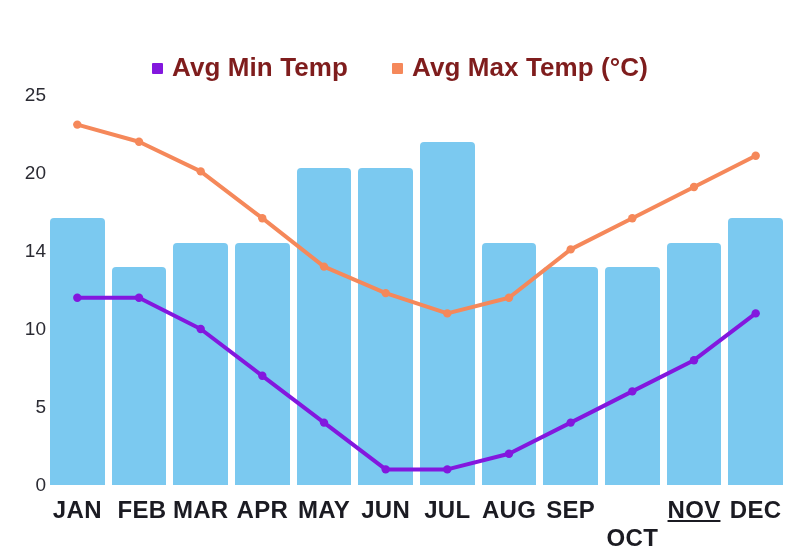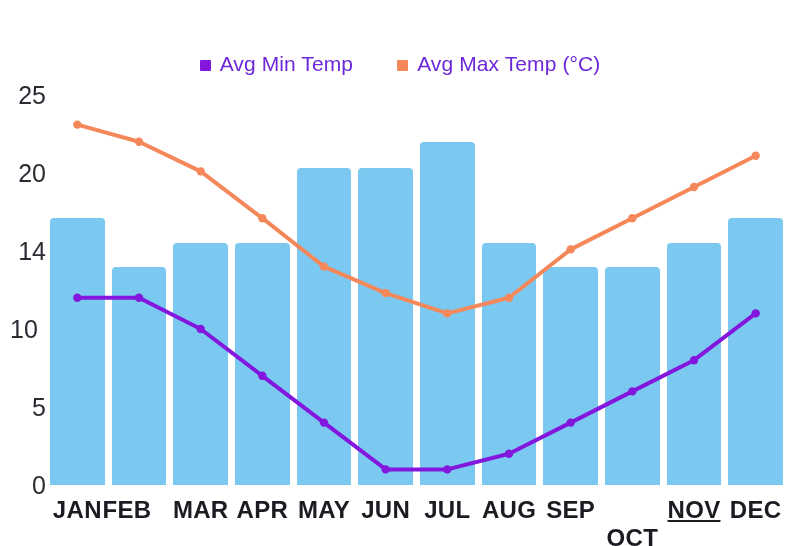--- a/index.html
+++ b/index.html
@@ -43,24 +43,25 @@
   }
   .legend-swatch {
     width: 11px;
     height: 11px;
     display: inline-block;
     border-radius: 1px;
     position: relative;
     top: 1px;
   }
   .legend-label {
-    font-size: 21px;
-    color: #6d28d9;
+    font-size: 26px;
+    color: #7f1d1d;
     letter-spacing: 0.1px;
     white-space: nowrap;
+    font-weight: bold;
   }
 
   
   .plot {
     position: absolute;
     left: 0;
     top: 0;
     width: 800px;
     height: 546px;
   }
@@ -69,21 +70,21 @@
     left: 0;
     top: 0;
     width: 46px;
     height: 546px;
   }
   .y-tick {
     position: absolute;
     right: 0;
     width: 44px;
     text-align: right;
-    font-size: 25px;
+    font-size: 19px;
     color: #2b2b33;
     transform: translateY(-50%);
     white-space: nowrap;
   }
 
   .bars, .lines, .x-axis {
     position: absolute;
     left: 0;
     top: 0;
     width: 800px;
@@ -129,21 +130,21 @@
         <span class="legend-label">Avg Max Temp (°C)</span>
       </div>
     </div>
   </div>
 
   <div class="plot">
     <div class="y-axis">
         <div class="y-tick" style="top: 95px;">25</div>
         <div class="y-tick" style="top: 173px;">20</div>
         <div class="y-tick" style="top: 251px;">14</div>
-        <div class="y-tick" style="top: 329px; text-align: center;">10</div>
+        <div class="y-tick" style="top: 329px;">10</div>
         <div class="y-tick" style="top: 407px;">5</div>
         <div class="y-tick" style="top: 485px;">0</div>
       </div>
     <div class="bars">
         <div class="bar" title="Rain (mm): 17.1" style="left: 50px; width: 54.6667px; top: 218.24px; height: 266.76px; background: rgb(123, 201, 240);"></div>
         <div class="bar" title="Rain (mm): 14" style="left: 111.667px; width: 54.6667px; top: 266.6px; height: 218.4px; background: rgb(123, 201, 240);"></div>
         <div class="bar" title="Rain (mm): 15.5" style="left: 173.333px; width: 54.6667px; top: 243.2px; height: 241.8px; background: rgb(123, 201, 240);"></div>
         <div class="bar" title="Rain (mm): 15.5" style="left: 235px; width: 54.6667px; top: 243.2px; height: 241.8px; background: rgb(123, 201, 240);"></div>
         <div class="bar" title="Rain (mm): 20.3" style="left: 296.667px; width: 54.6667px; top: 168.32px; height: 316.68px; background: rgb(123, 201, 240);"></div>
         <div class="bar" title="Rain (mm): 20.3" style="left: 358.333px; width: 54.6667px; top: 168.32px; height: 316.68px; background: rgb(123, 201, 240);"></div>
@@ -225,21 +226,21 @@
         </circle>
         <circle cx="694.0" cy="187.0" r="4.2" fill="#F5885A">
           <title>Avg Max Temp (°C) NOV: 19.1</title>
         </circle>
         <circle cx="755.7" cy="155.8" r="4.2" fill="#F5885A">
           <title>Avg Max Temp (°C) DEC: 21.1</title>
         </circle>
       </svg>
     <div class="x-axis">
         <div class="x-label" style="left: 77.3333px; top: 496px;">JAN</div>
-        <div class="x-label" style="left: 127px; top: 496px; text-align: right;">FEB</div>
+        <div class="x-label" style="left: 142px; top: 496px; text-align: right;">FEB</div>
         <div class="x-label" style="left: 200.667px; top: 496px;">MAR</div>
         <div class="x-label" style="left: 262.333px; top: 496px;">APR</div>
         <div class="x-label" style="left: 324px; top: 496px;">MAY</div>
         <div class="x-label" style="left: 385.667px; top: 496px;">JUN</div>
         <div class="x-label" style="left: 447.333px; top: 496px;">JUL</div>
         <div class="x-label" style="left: 509px; top: 496px;">AUG</div>
         <div class="x-label" style="left: 570.667px; top: 496px;">SEP</div>
         <div class="x-label" style="left: 632.333px; top: 496px; margin-top: 28px;">OCT</div>
         <div class="x-label" style="left: 694px; top: 496px; text-decoration: underline;">NOV</div>
         <div class="x-label" style="left: 755.667px; top: 496px;">DEC</div>

